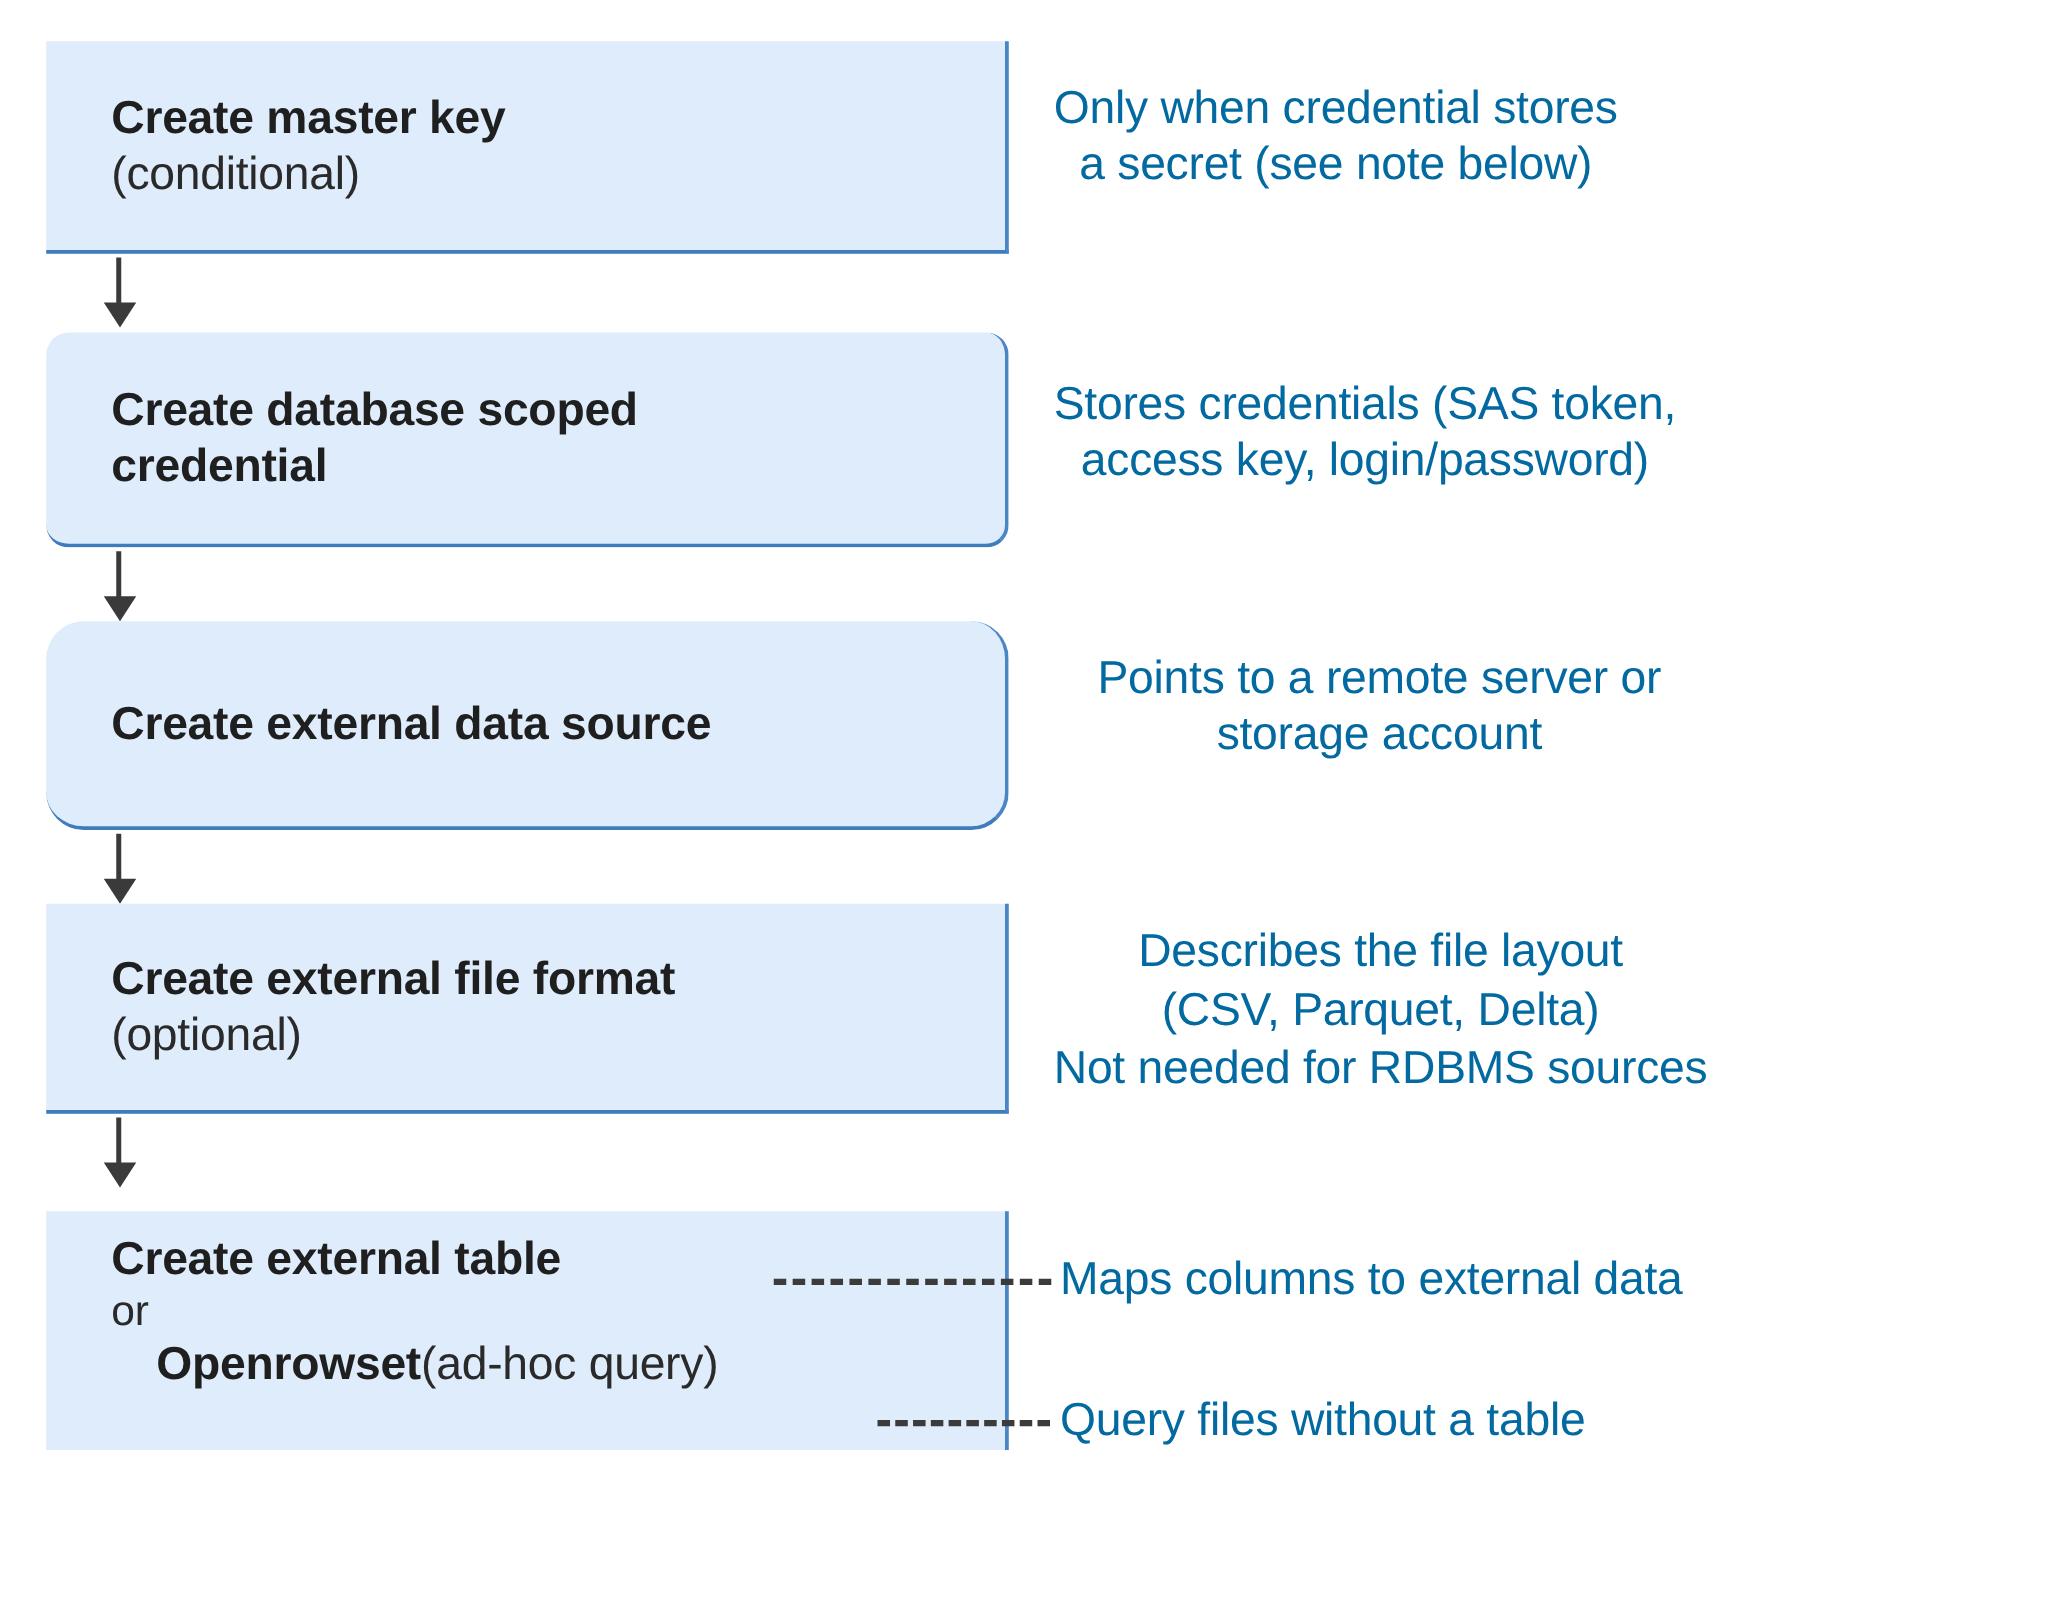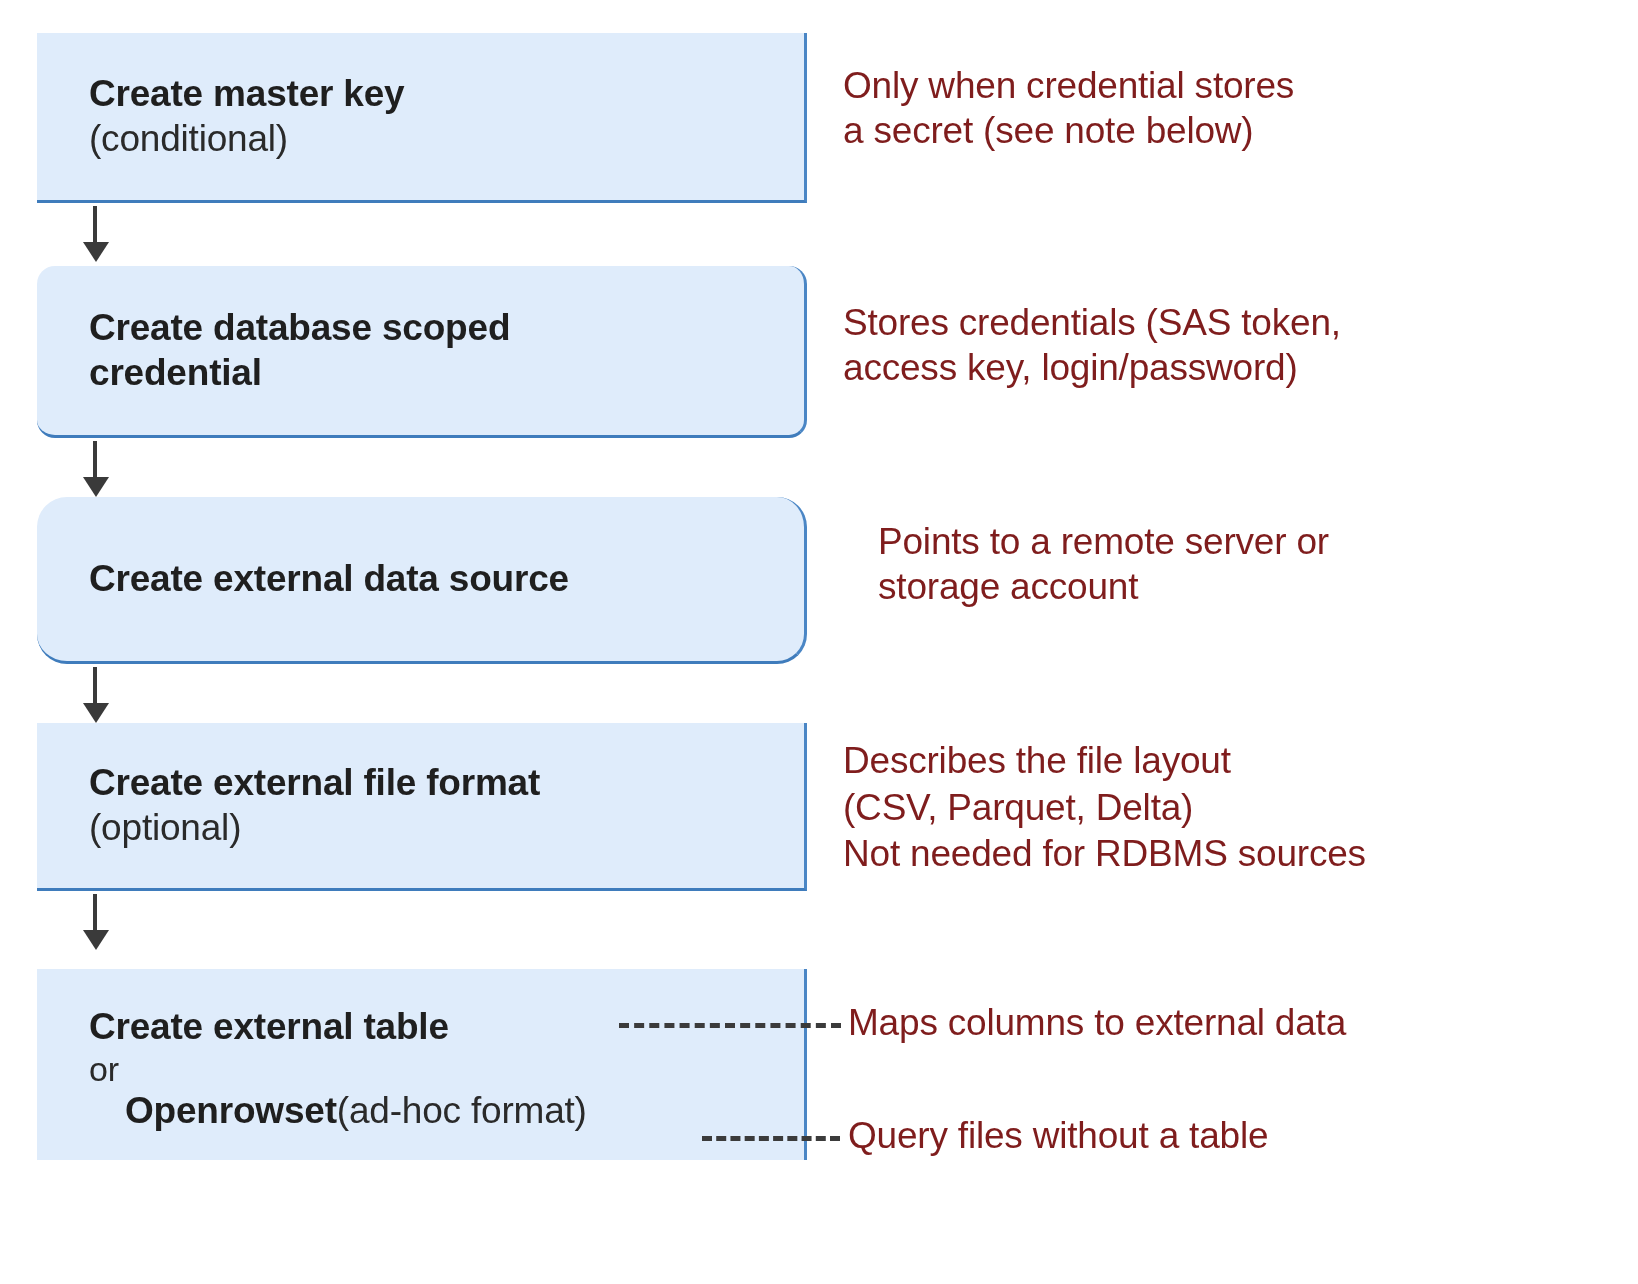--- a/index.html
+++ b/index.html
@@ -74,23 +74,24 @@
     border-left: 13px solid transparent;
     border-right: 13px solid transparent;
     border-top: 20px solid #3a3a3a;
   }
 
   
   .note {
     position: absolute;
     font-size: 37px;
     line-height: 1.22;
-    color: #7f1d1d;
+    color: #0369a1;
     letter-spacing: -0.2px;
     white-space: pre-line;
+    text-align: center;
   }
 
   
   .leader {
     position: absolute;
     height: 0;
     border-top: 5px dashed #3b3b3b;
   }
 </style>
 </head>
@@ -139,26 +140,26 @@
   </div>
   <div class="note" style="left:843px; top:738px; line-height:1.26;">Describes the file layout
 (CSV, Parquet, Delta)
 Not needed for RDBMS sources</div>
 
   <div class="connector" style="top:894px; height:56px;">
     <div class="stem" style="height:38px;"></div>
     <div class="head" style="top:36px;"></div>
   </div>
 
-  <div class="step-box" style="top:969px; height:224px; justify-content:flex-start; padding-top:36px;">
+  <div class="step-box" style="top:969px; height:224px; justify-content:flex-start; padding-top:16px;">
     <div class="step-title">Create external table</div>
     <div class="step-sub" style="font-size:34px; line-height:1.15;">or</div>
     <div style="display:flex; align-items:baseline;margin-left:36px;">
       <span class="step-title">Openrowset</span>
-      <span class="step-sub"> (ad-hoc format)</span>
+      <span class="step-sub"> (ad-hoc query)</span>
     </div>
   </div>
 
   <div class="leader" style="left:619px; top:1023px; width:222px;"></div>
   <div class="note" style="left:848px; top:1000px;">Maps columns to external data</div>
 
   <div class="leader" style="left:702px; top:1136px; width:138px;"></div>
   <div class="note" style="left:848px; top:1113px;">Query files without a table</div>
 
 </div>

